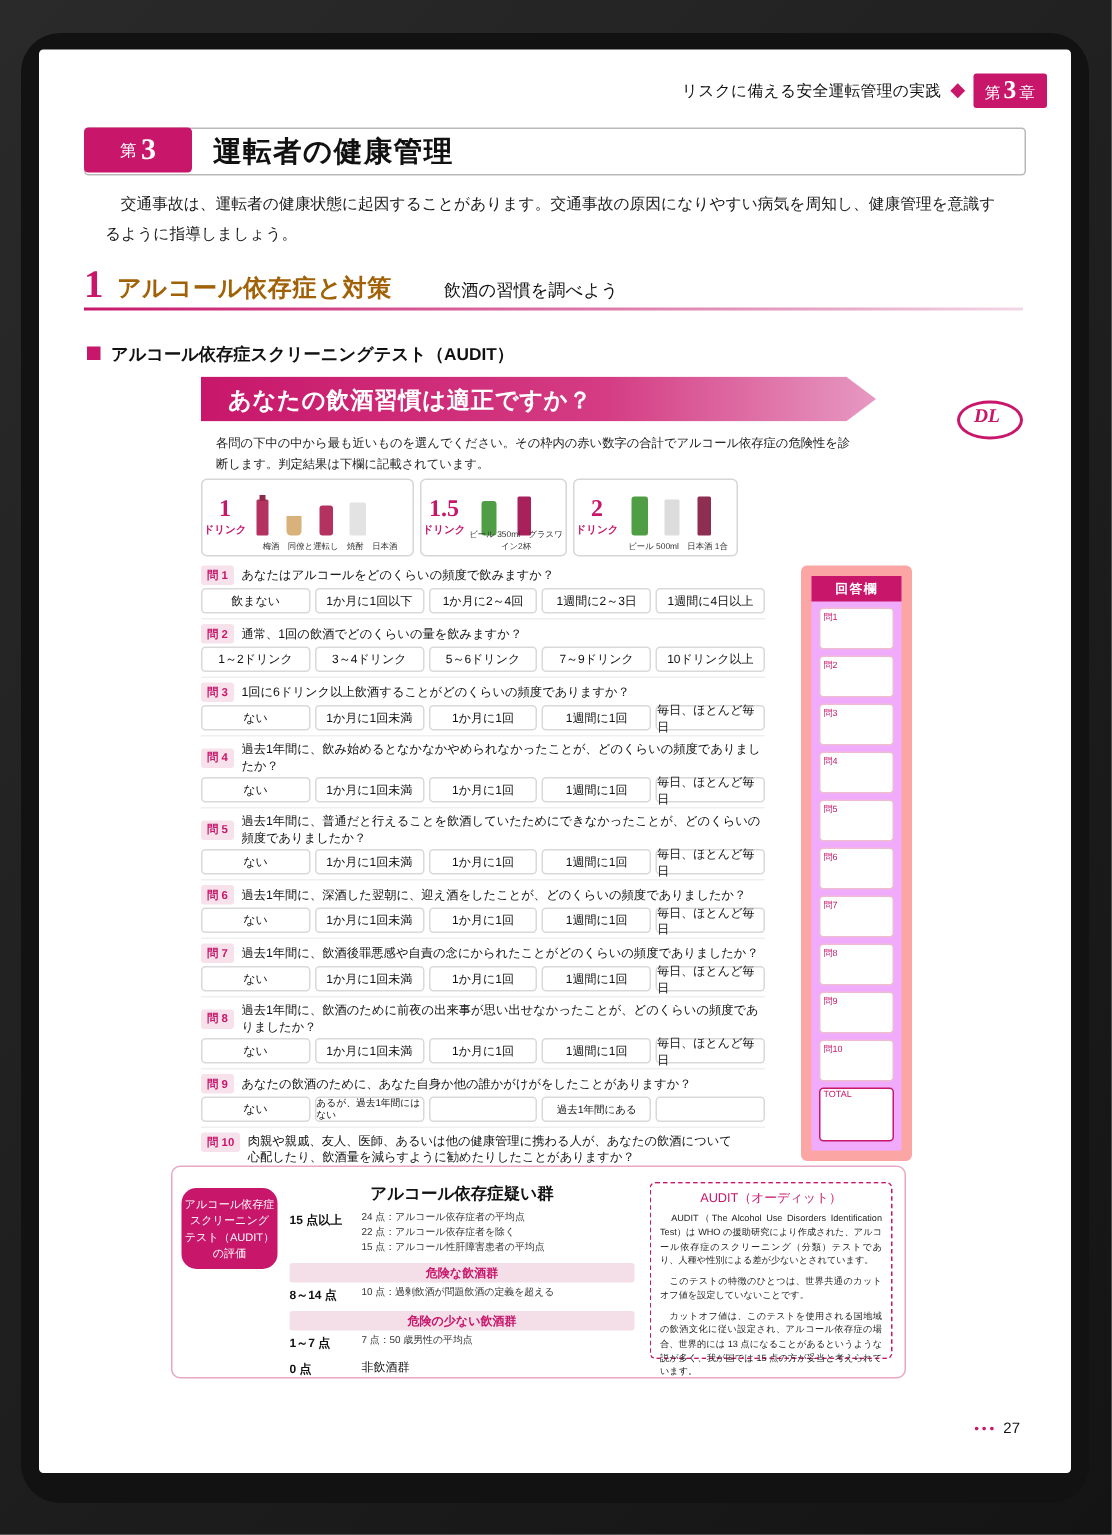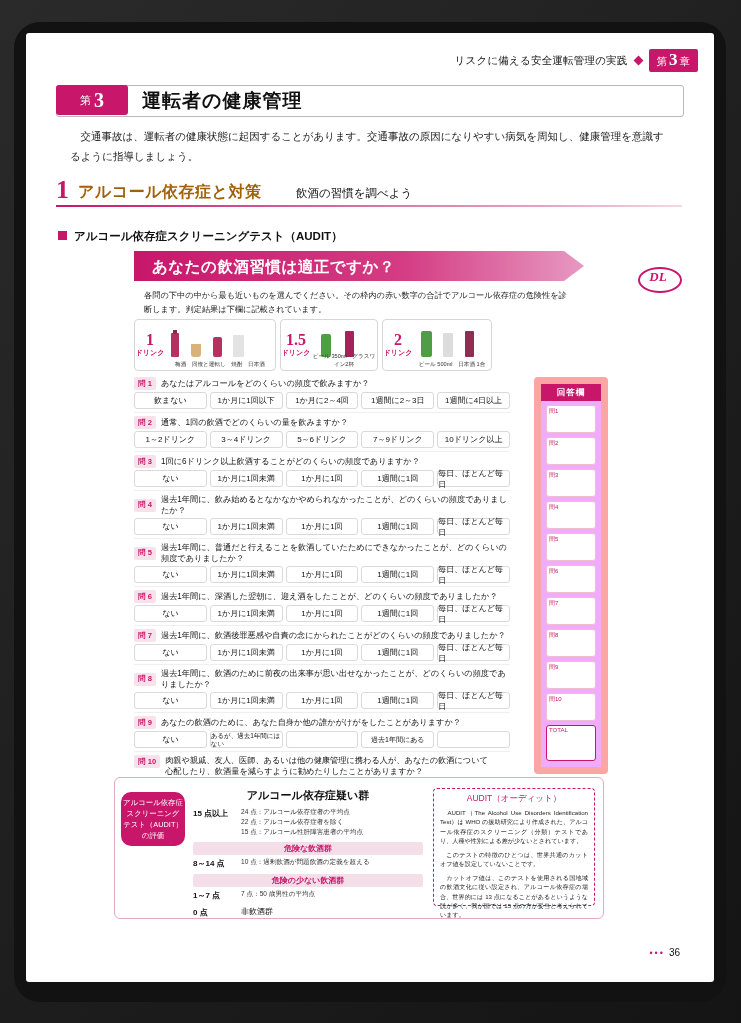--- a/index.html
+++ b/index.html
@@ -435,18 +435,18 @@
 
         <div class="audit">
           <div class="ah">AUDIT（オーディット）</div>
           <p>　AUDIT（The Alcohol Use Disorders Identification Test）は WHO の援助研究により作成された、アルコール依存症のスクリーニング（分類）テストであり、人種や性別による差が少ないとされています。</p>
           <p>　このテストの特徴のひとつは、世界共通のカットオフ値を設定していないことです。</p>
           <p>　カットオフ値は、このテストを使用される国地域の飲酒文化に従い設定され、アルコール依存症の場合、世界的には 13 点になることがあるというような説が多く、我が国では 15 点の方が妥当と考えられています。</p>
         </div>
       </div>
 
       <div class="pagenum">
-        <span class="dots">•••</span><span>36</span>
+        <span class="dots">•••</span><span>27</span>
       </div>
 
     </div>
   </div>
 </div>
 
 </body></html>

